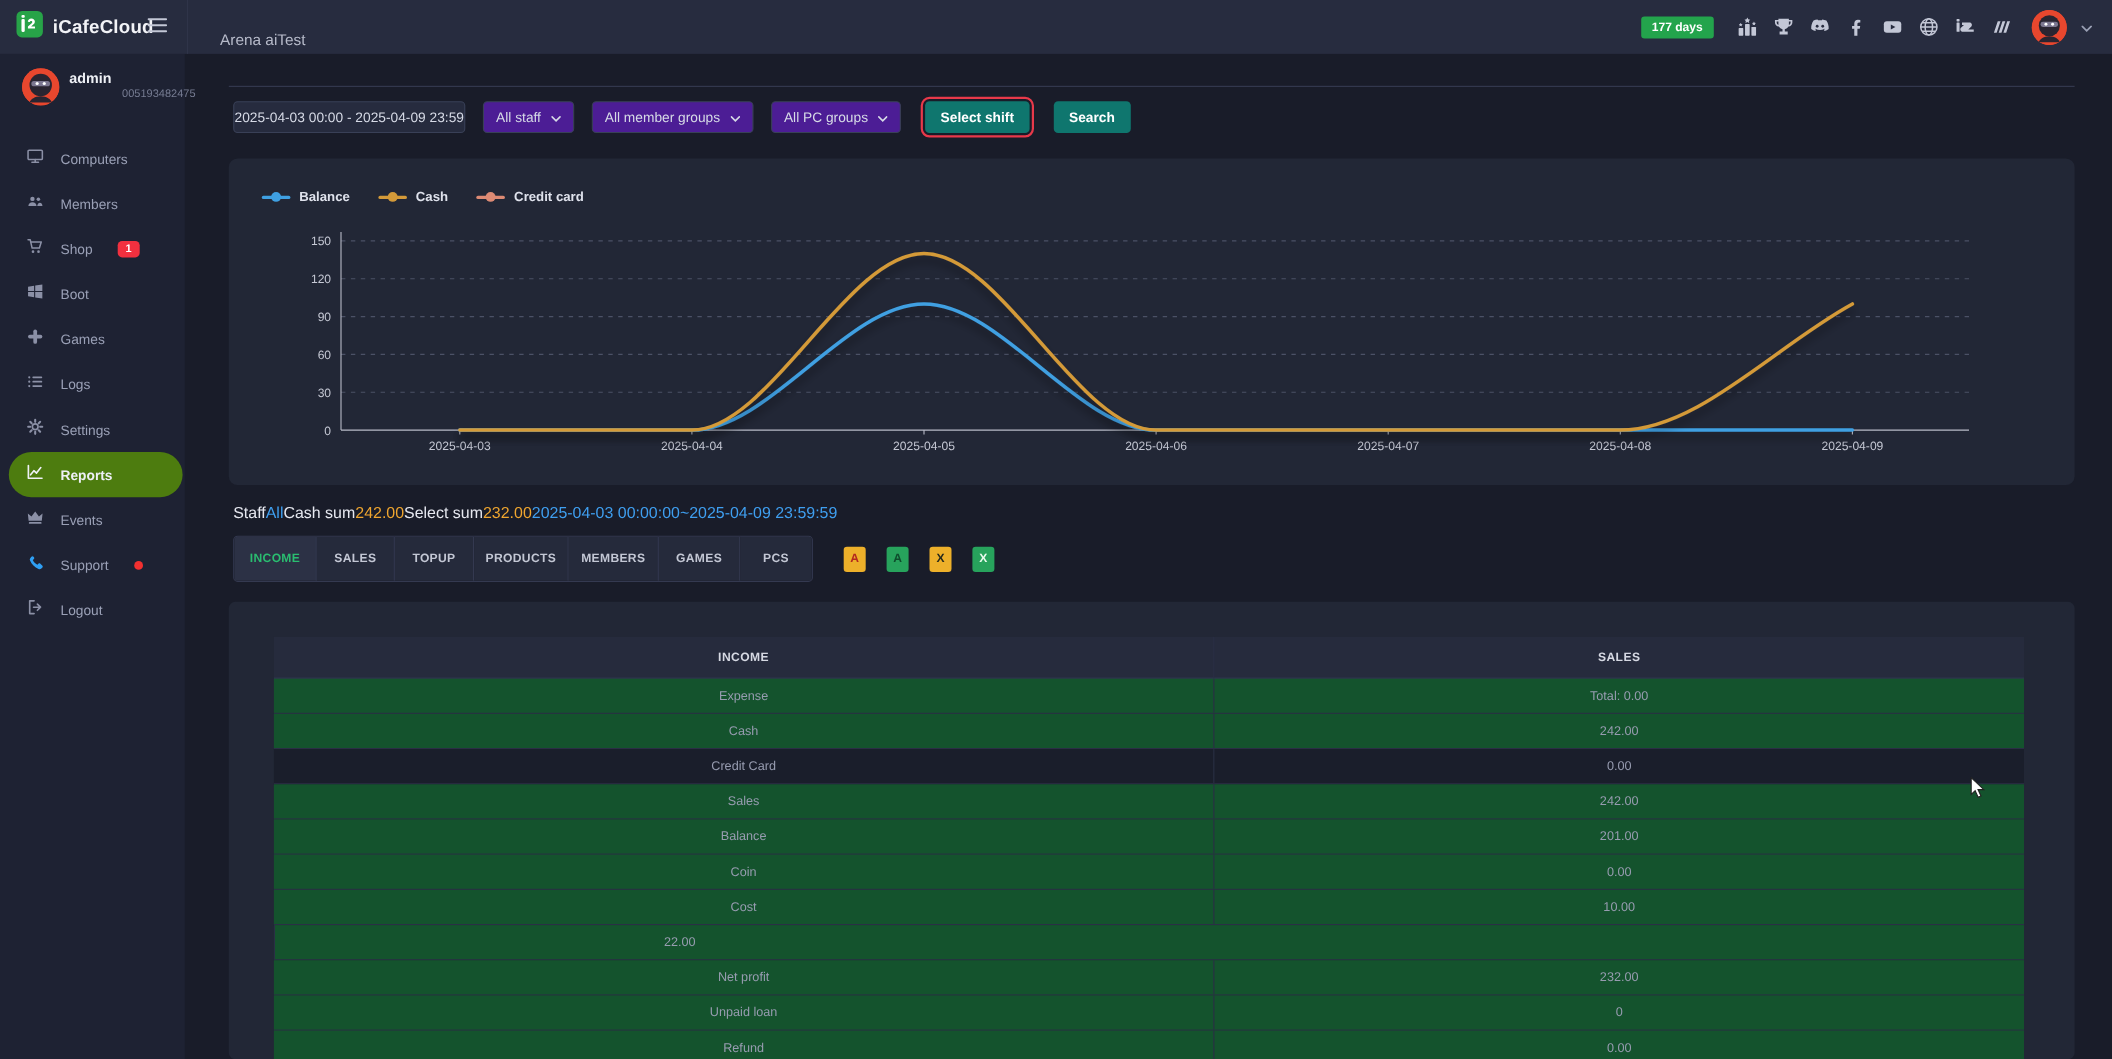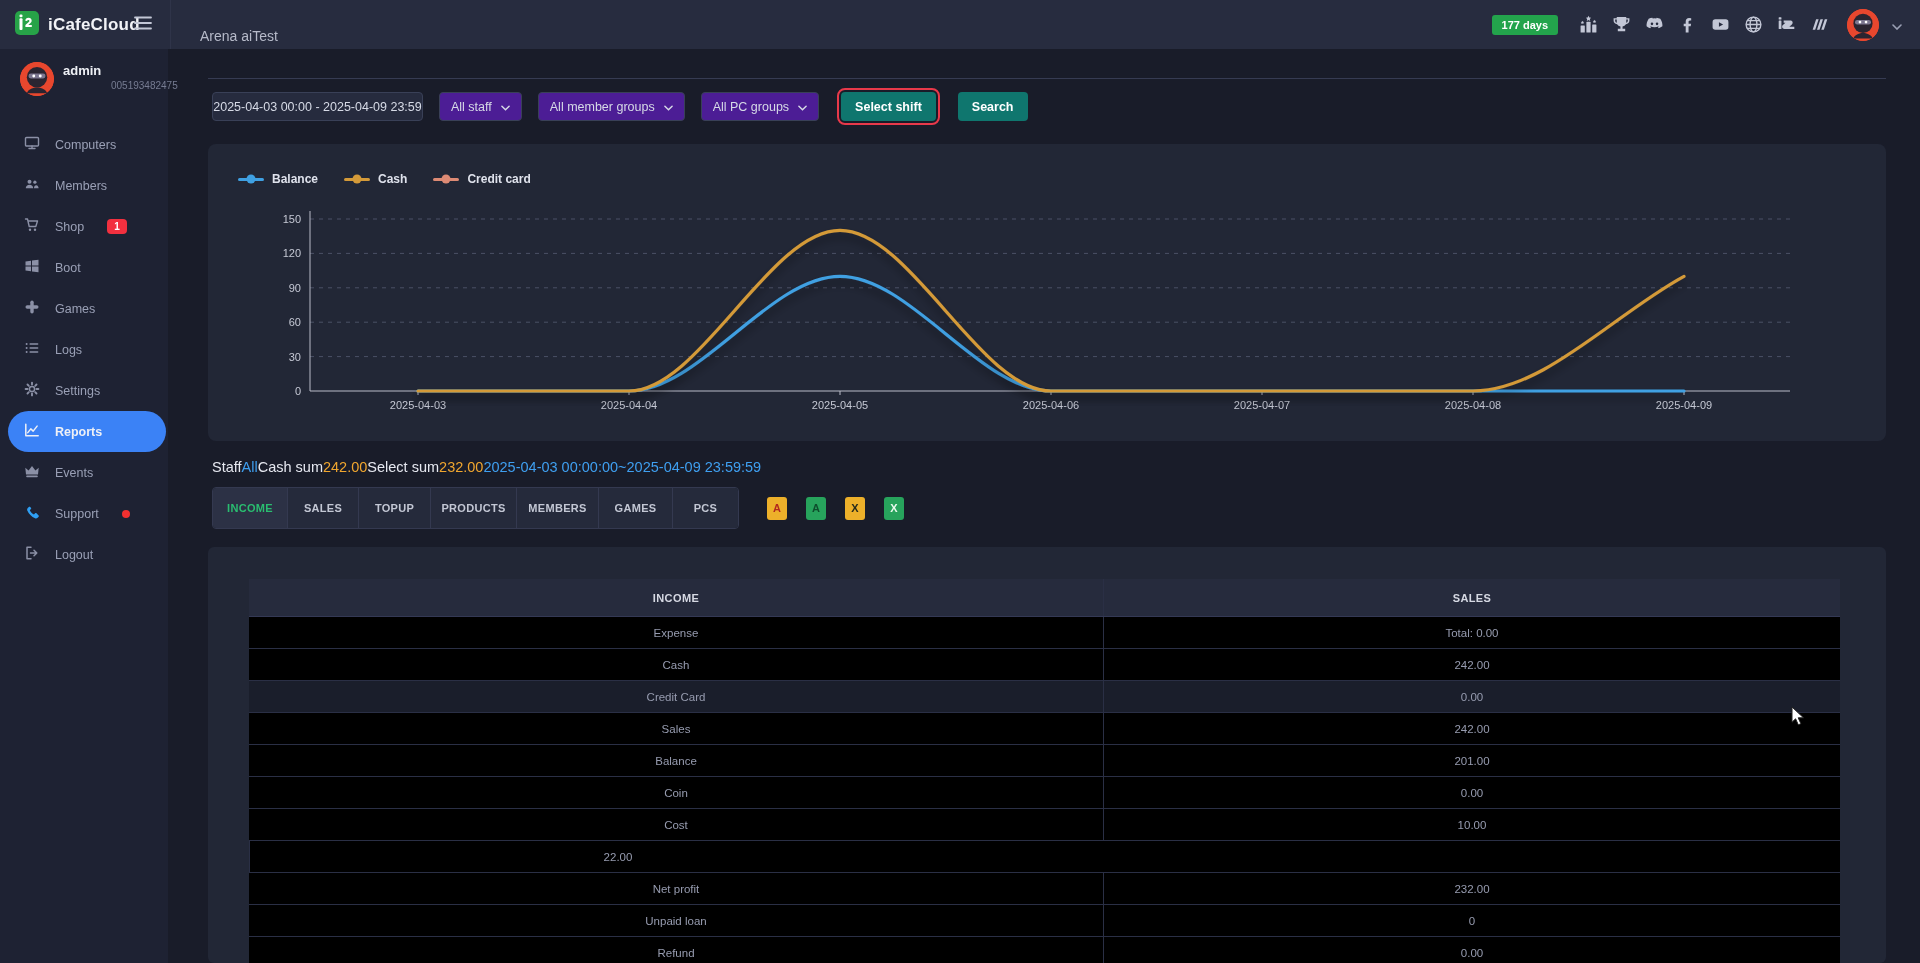--- a/index.html
+++ b/index.html
@@ -23,21 +23,21 @@
 
   
   .sidebar { position:absolute; top:49px; left:0; width:168px; height:914px; background:#1e2233; z-index:20; }
   .avatar-lg { position:absolute; top:13px; left:20px; width:34px; height:34px; border-radius:50%; background:#e8472e; overflow:hidden; }
   .prof-name { position:absolute; top:14px; left:63px; color:#eef0f5; font-size:13px; font-weight:bold; }
   .prof-id { position:absolute; top:31px; left:63px; color:#767c92; font-size:10px;margin-left:48px; }
   .nav { position:absolute; top:75px; left:0; width:168px; }
   .nav-item { position:relative; height:41px; display:flex; align-items:center; padding-left:24px; gap:15px; cursor:pointer; color:#8b90a6; }
   .nav-item .nv-label { font-size:12.5px; color:#9aa0b6; }
   .nav-item svg { width:16px; height:16px; flex:0 0 16px; }
-  .nav-item.active { background:#3b82f6; border-radius:21px; margin:0 2px 0 8px; padding-left:16px; color:#eef0f6; }
+  .nav-item.active { background:#4d7c0f; border-radius:21px; margin:0 2px 0 8px; padding-left:16px; color:#eef0f6; }
   .nav-item.active .nv-label { color:#eef0f6; font-weight:bold; }
   .shop-badge { background:#f2303f; color:#fff; font-size:10px; font-weight:bold; border-radius:4px; padding:2px 7px; margin-left:8px; }
   .red-dot { width:8px; height:8px; border-radius:50%; background:#f23030; margin-left:8px; }
 
   
   .main { position:absolute; top:49px; left:168px; width:1752px; height:914px; background:#191c29; }
   .filters-divider { position:absolute; top:29px; left:40px; width:1678px; height:1px; background:#363b52; }
   .filters { position:absolute; top:43px; left:44px; display:flex; align-items:center; gap:16px; }
   .date-input { width:211px; height:29px; background:#262b3e; border:1px solid #394057; border-radius:4px; color:#d6dae6; font-size:12.5px; text-align:center; font-family:"Liberation Sans",sans-serif; }
   .select { height:29px; background:#4c1d95; border:1px solid #394057; border-radius:4px; color:#d6dae6; font-size:12.5px; display:flex; align-items:center; gap:9px; padding:0 11px; cursor:pointer; white-space:nowrap; }
@@ -70,21 +70,21 @@
   .exports { display:flex; gap:19px; margin-left:28px; }
   .export-ic { width:20px; height:23px; border-radius:3px; display:flex; align-items:center; justify-content:center; font-size:11px; font-weight:bold; cursor:pointer; }
 
   
   .table-card { position:absolute; top:498px; left:40px; width:1678px; height:416px; background:#222736; border-radius:6px; }
   .itable { position:absolute; top:32px; left:41px; width:1591px; }
   .t-head { display:flex; height:38px; background:#262b3d; border-bottom:1px solid #343955; }
   .t-head .c1, .t-head .c2 { display:flex; align-items:center; justify-content:center; color:#d6d9e3; font-size:11px; font-weight:bold; letter-spacing:.4px; }
   .c1 { width:854px; }
   .c2 { width:737px; border-left:1px solid #2a2f45; }
-  .t-row { display:flex; height:32px; background:#000000; border-bottom:1px solid #2a2f45; }
+  .t-row { display:flex; height:32px; background:#14532d; border-bottom:1px solid #2a2f45; }
   .t-row.dark { background:#1a1e2b; }
   .t-row .c1, .t-row .c2 { display:flex; align-items:center; justify-content:center; color:#979cb0; font-size:11.5px; }
 
   .cursor { position:absolute; left:1791px; top:706px; z-index:50; pointer-events:none; }
 </style>
 </head>
 <body>
 
 <div class="screen">
 

